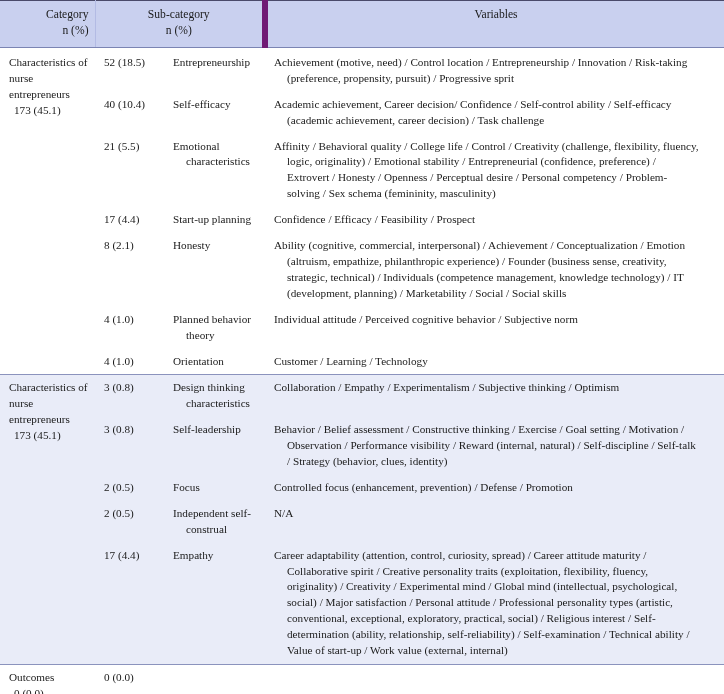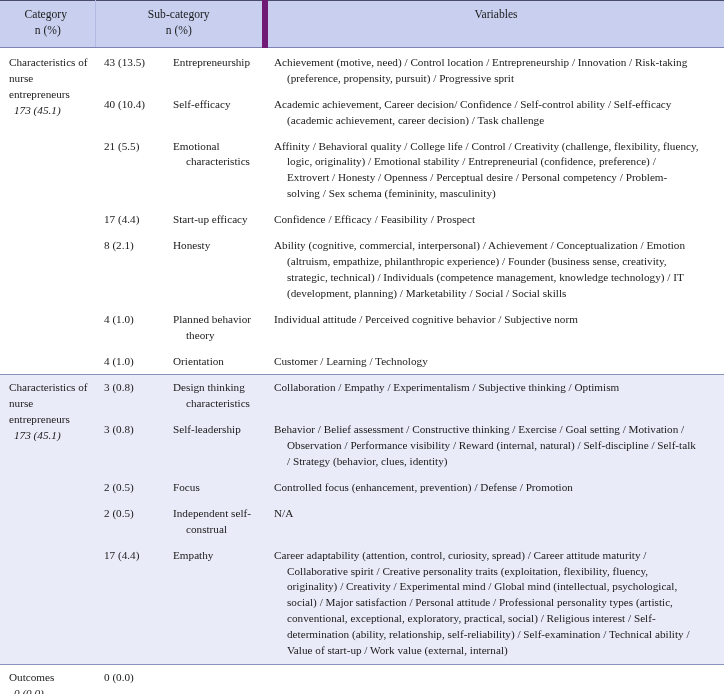--- a/index.html
+++ b/index.html
@@ -36,21 +36,21 @@
     background: #c9d0ef;
     font-weight: normal;
     font-size: 11.6px;
     padding: 6px 6px 7px 6px;
     vertical-align: top;
     border-top: 1.6px solid #4a4a6a;
     border-bottom: 1.4px solid #7b84b3;
     box-sizing: border-box;
   }
   th.th-category {
-    text-align: center;
+    text-align: right;
     padding-left: 3px;
     border-right: 1px solid #b3bbe4;
   }
   th.th-subcategory {
     text-align: center;
     border-right: 6px solid #701a75;
   }
   th.th-variables {
     text-align: center;
     margin-top: 25px;
@@ -94,21 +94,20 @@
     text-indent: -13px;
   }
 
   
   .cat-label {
     display: block;
   }
   .cat-sub {
     display: block;
     padding-left: 5px;
-    font-style: italic;
   }
 
   
   tr.sec-shaded td {
     background: #e9ecf8;
   }
   tr.sec-plain td {
     background: #ffffff;
   }
 
@@ -153,21 +152,21 @@
       </tr>
     </thead>
 
     <tbody>
 
       <tr class="sec-plain first-body">
         <td class="c-category" rowspan="7">
           <span class="cat-label">Characteristics of nurse entrepreneurs</span>
           <span class="cat-sub">173 (45.1)</span>
         </td>
-        <td class="c-count">43 (13.5)</td>
+        <td class="c-count">52 (18.5)</td>
         <td class="c-sub">
             <span class="hang">Entrepreneurship</span>
           </td>
         <td class="c-vars">
             <span class="hang">Achievement (motive, need) / Control location / Entrepreneurship / Innovation / Risk-taking (preference, propensity, pursuit) / Progressive sprit</span>
           </td>
       </tr>
       <tr class="sec-plain">
         <td class="c-count">40 (10.4)</td>
         <td class="c-sub">
@@ -182,21 +181,21 @@
         <td class="c-sub">
             <span class="hang">Emotional characteristics</span>
           </td>
         <td class="c-vars">
             <span class="hang">Affinity / Behavioral quality / College life / Control / Creativity (challenge, flexibility, fluency, logic, originality) / Emotional stability / Entrepreneurial (confidence, preference) / Extrovert / Honesty / Openness / Perceptual desire / Personal competency / Problem-solving / Sex schema (femininity, masculinity)</span>
           </td>
       </tr>
       <tr class="sec-plain">
         <td class="c-count">17 (4.4)</td>
         <td class="c-sub">
-            <span class="hang">Start-up efficacy</span>
+            <span class="hang">Start-up planning</span>
           </td>
         <td class="c-vars">
             <span class="hang">Confidence / Efficacy / Feasibility / Prospect</span>
           </td>
       </tr>
       <tr class="sec-plain">
         <td class="c-count">8 (2.1)</td>
         <td class="c-sub">
             <span class="hang">Honesty</span>
           </td>

